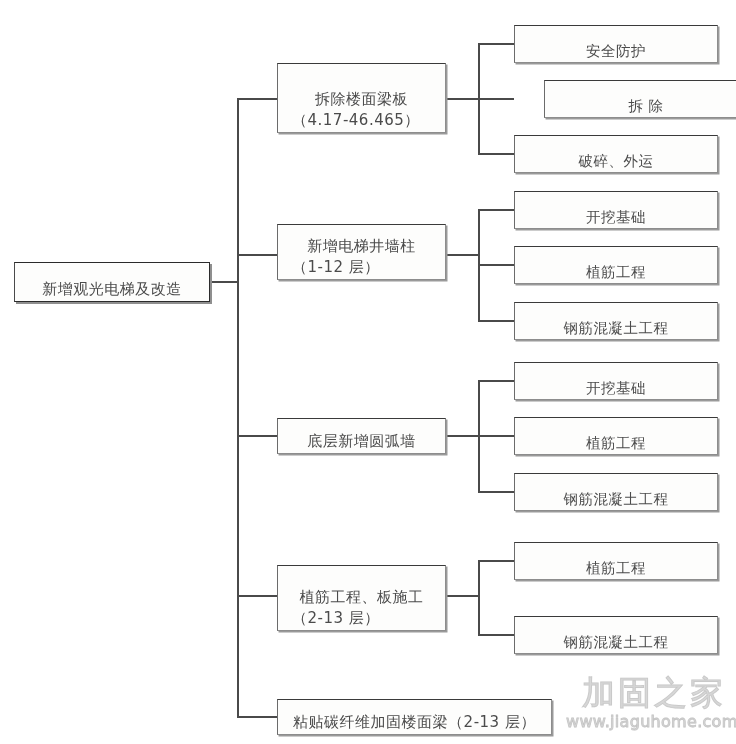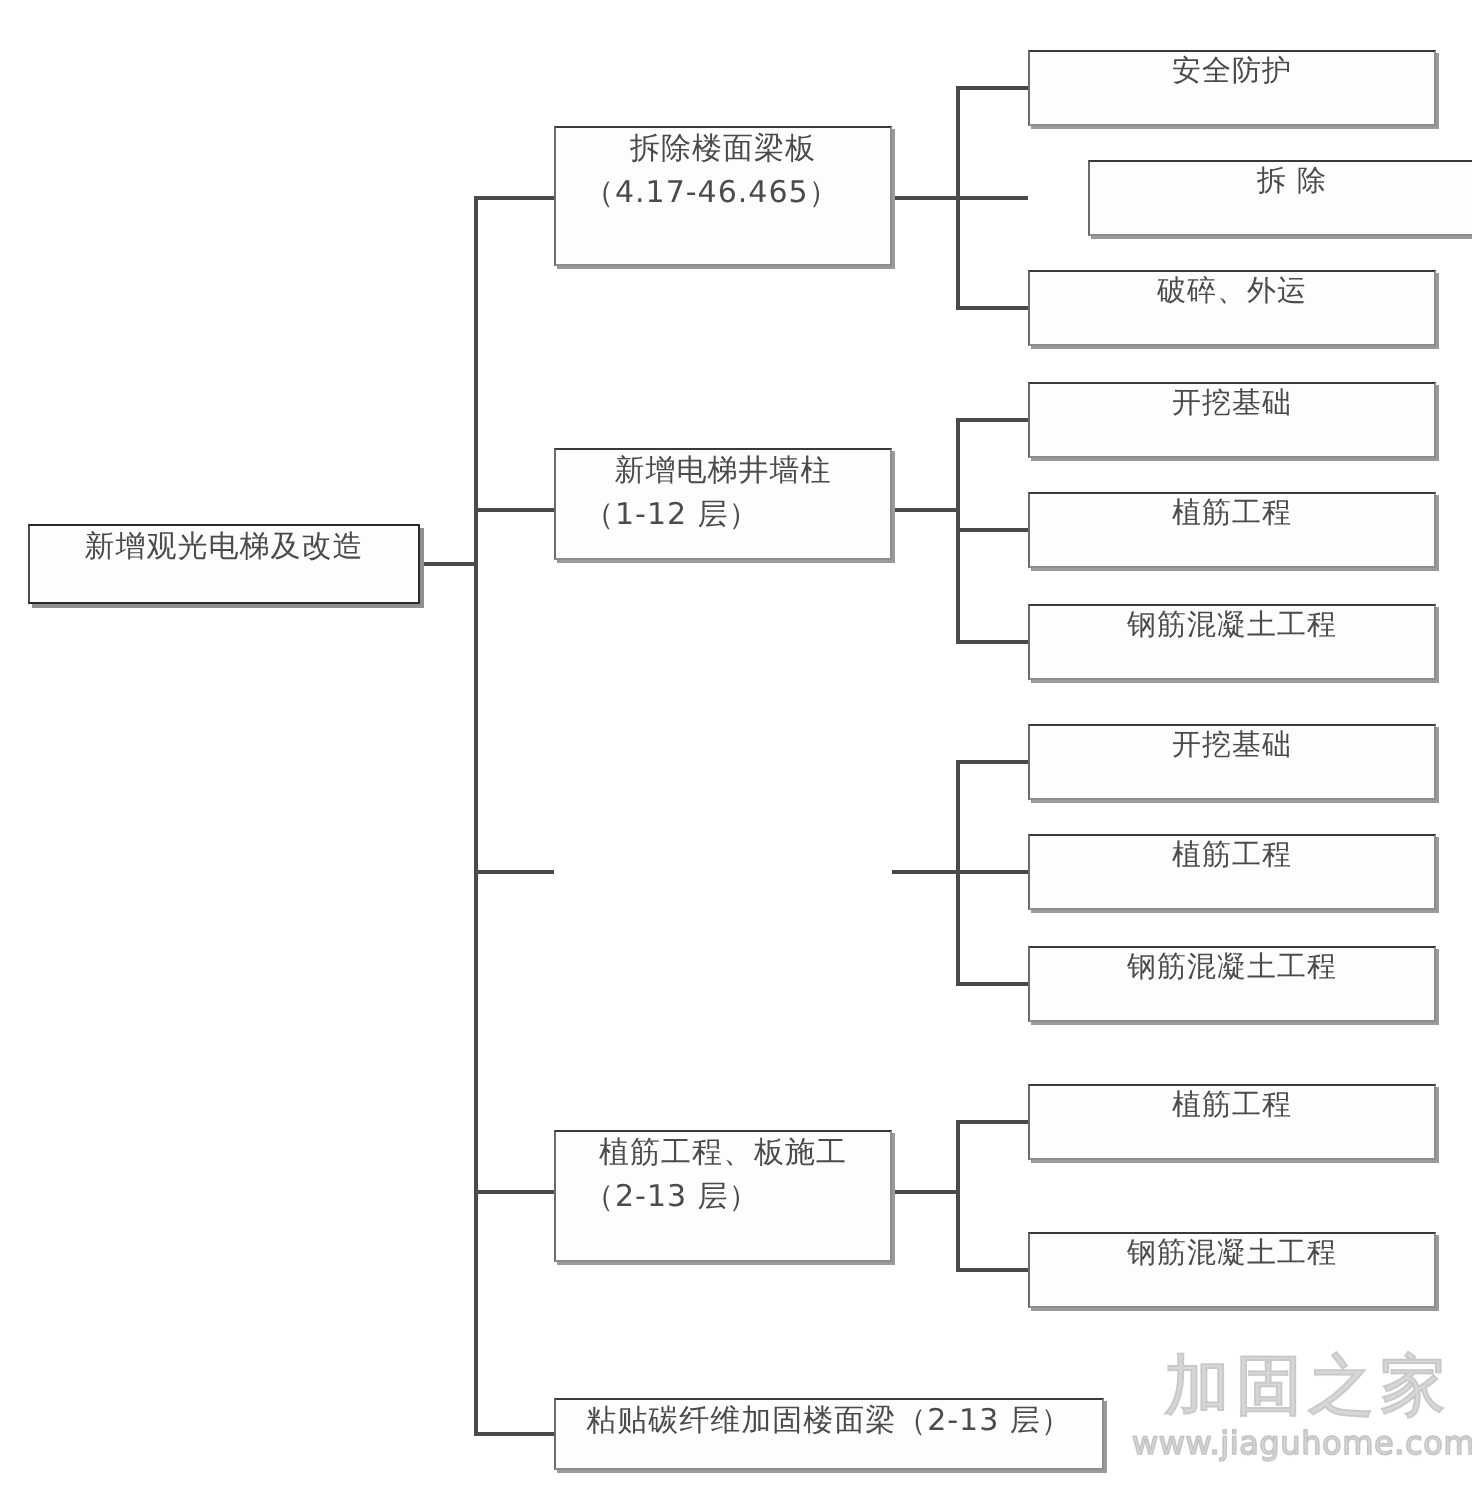--- a/index.html
+++ b/index.html
@@ -31,21 +31,21 @@
     position: absolute;
     box-sizing: border-box;
     background: #fdfdfc;
     border: 1px solid #8d8d8d;
     border-top-color: #3a3a3a;
     border-left-color: #6b6b6b;
     box-shadow: 1.5px 1.5px 0 0 #9a9a9a;
     display: flex;
     flex-direction: column;
     align-items: center;
-    justify-content: flex-start;
+    justify-content: flex-end;
     color: #4b4b4b;
     font-size: 15px;
     line-height: 1.45;
     letter-spacing: 0.5px;
     white-space: nowrap;
   }
   .node.root {
     border-top-color: #2b2b2b;
     border-left-color: #4a4a4a;
     border-right-color: #2b2b2b;
@@ -138,20 +138,23 @@
   <div class="node" style="left:277px; top:63px; width:169px; height:70px;">
     <span class="ln">拆除楼面梁板</span>
     <span class="ln ln2">（4.17-46.465）</span>
   </div>
 
   <div class="node" style="left:277px; top:224px; width:169px; height:56px;">
     <span class="ln">新增电梯井墙柱</span>
     <span class="ln ln2">（1-12 层）</span>
   </div>
 
+  <div class="node" style="left:277px; top:418px; width:169px; height:36px;">
+    <span class="ln">底层新增圆弧墙</span>
+  </div>
 
   <div class="node" style="left:277px; top:565px; width:169px; height:66px;">
     <span class="ln">植筋工程、板施工</span>
     <span class="ln ln2">（2-13 层）</span>
   </div>
 
   <div class="node" style="left:277px; top:699px; width:275px; height:36px;">
     <span class="ln">粘贴碳纤维加固楼面梁（2-13 层）</span>
   </div>
 

